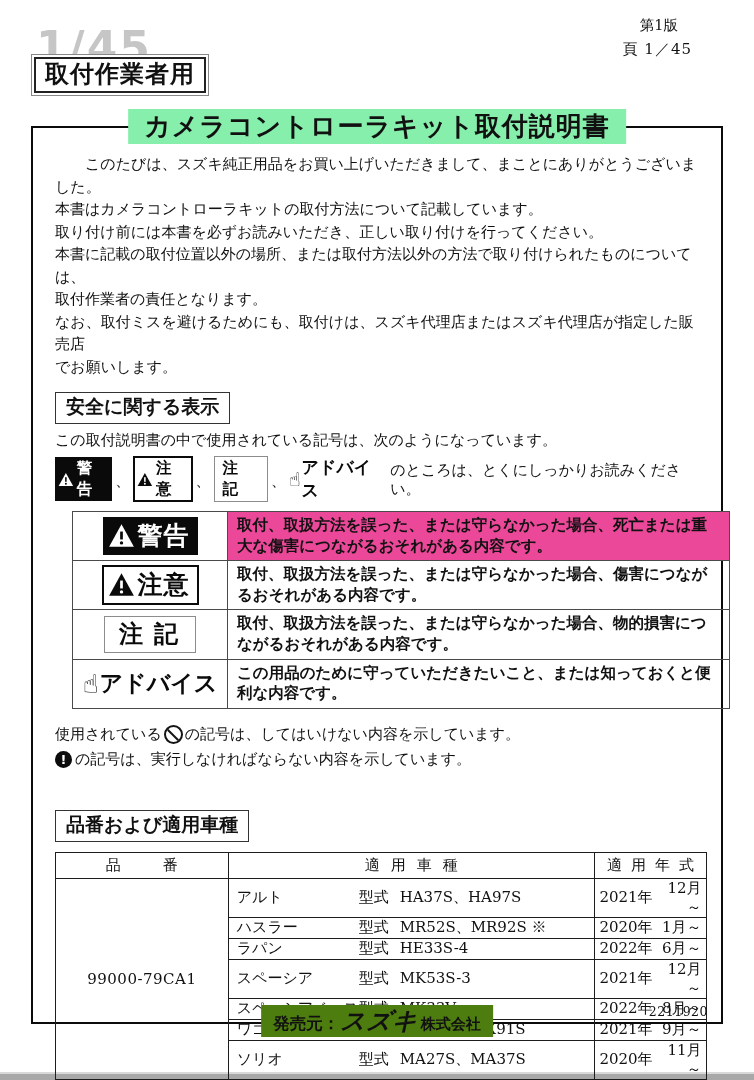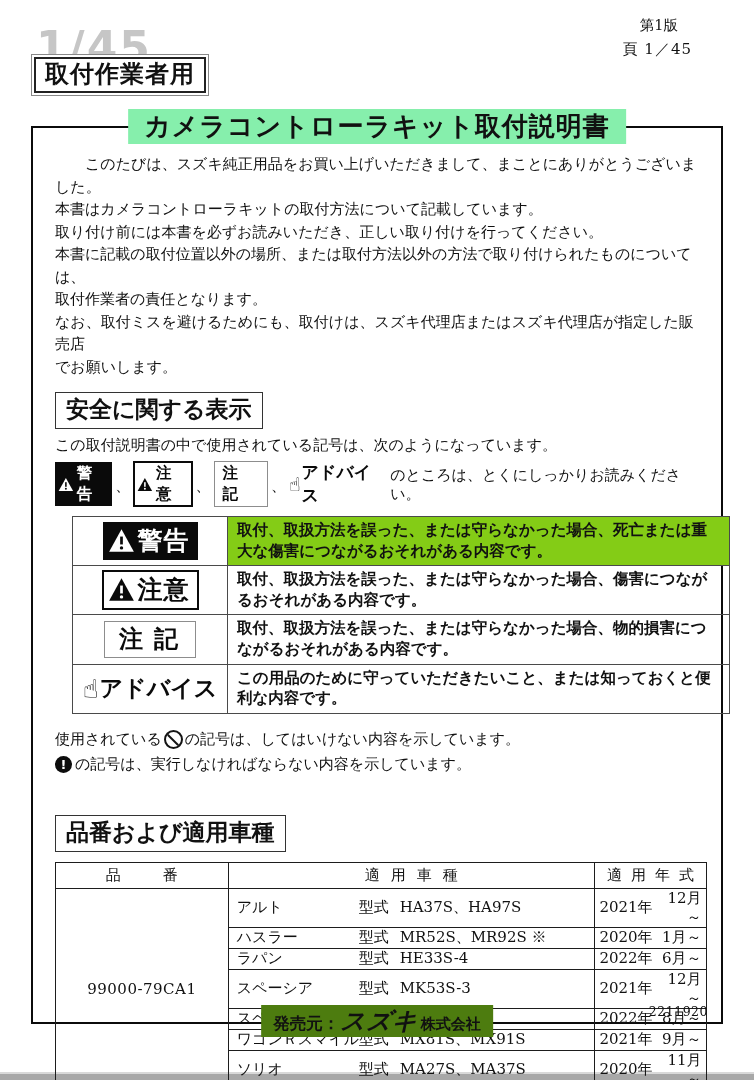--- a/index.html
+++ b/index.html
@@ -25,21 +25,21 @@
   .main-title{position:absolute;top:-19px;left:50%;transform:translateX(-50%);
     background:#86efac;padding:0 16px;white-space:nowrap;
     font-family:"DejaVu Sans","Liberation Sans",sans-serif;
     font-weight:bold;font-size:26px;letter-spacing:1px;}
 
   .content{padding:25px 14px 0 22px;position:relative;}
 
   .intro{font-size:15px;line-height:22.5px;white-space:pre-line;}
 
   .section-head{display:inline-block;border:1.5px solid #333;padding:1px 10px 3px 10px;
-    font-family:"DejaVu Sans","Liberation Sans",sans-serif;font-weight:bold;font-size:23px;
+    font-family:"DejaVu Sans","Liberation Sans",sans-serif;font-weight:bold;font-size:19px;
     margin-top:14px;}
   .lead{font-size:15px;margin-top:7px;}
 
   .badges-line{display:flex;align-items:center;margin-top:6px;}
   .badge-sep{font-size:15px;margin:4px 3px 0 3px;}
   .badges-suffix{font-size:15px;margin-left:3px;margin-top:2px;}
 
   .badge{display:inline-flex;align-items:center;justify-content:center;
     font-family:"DejaVu Sans","Liberation Sans",sans-serif;font-weight:bold;box-sizing:border-box;}
   .badge-warning{background:#0a0a0a;color:#fff;}
@@ -57,21 +57,21 @@
   .hand-glyph{font-weight:normal;margin-right:1px;}
   .badge-advice.sm .hand-glyph{font-size:19px;}
   .badge-advice.lg .hand-glyph{font-size:26px;}
   .tri-icon{display:inline-block;margin-right:3px;}
 
   .warning-table{border-collapse:collapse;margin:9px 0 0 17px;width:658px;table-layout:fixed;}
   .warning-table td{border:1px solid #4a4a4a;}
   .badge-cell{width:154px;text-align:center;vertical-align:middle;padding:4px 0;background:#fff;}
   .desc-cell{font-family:"DejaVu Sans","Liberation Sans",sans-serif;font-weight:bold;
     font-size:15.5px;line-height:1.33;padding:3px 9px 4px 9px;}
-  .desc-shaded{background:#84cc16;}
+  .desc-shaded{background:#ec4899;}
 
   .sym-line{font-size:15px;margin-top:14px;display:flex;align-items:center;line-height:23px;}
   .sym-line.second{margin-top:2px;}
   .prohibit-icon{width:15px;height:15px;border:2px solid #141414;border-radius:50%;
     position:relative;display:inline-block;margin:0 2px;overflow:hidden;flex:none;}
   .prohibit-slash{position:absolute;left:6.5px;top:-3px;width:2px;height:22px;
     background:#141414;transform:rotate(-45deg);}
   .mandatory-icon{width:17px;height:17px;background:#0c0c0c;border-radius:50%;color:#fff;
     display:inline-flex;align-items:center;justify-content:center;flex:none;
     font-family:"DejaVu Sans","Liberation Sans",sans-serif;font-weight:bold;font-size:13px;margin-right:3px;}

